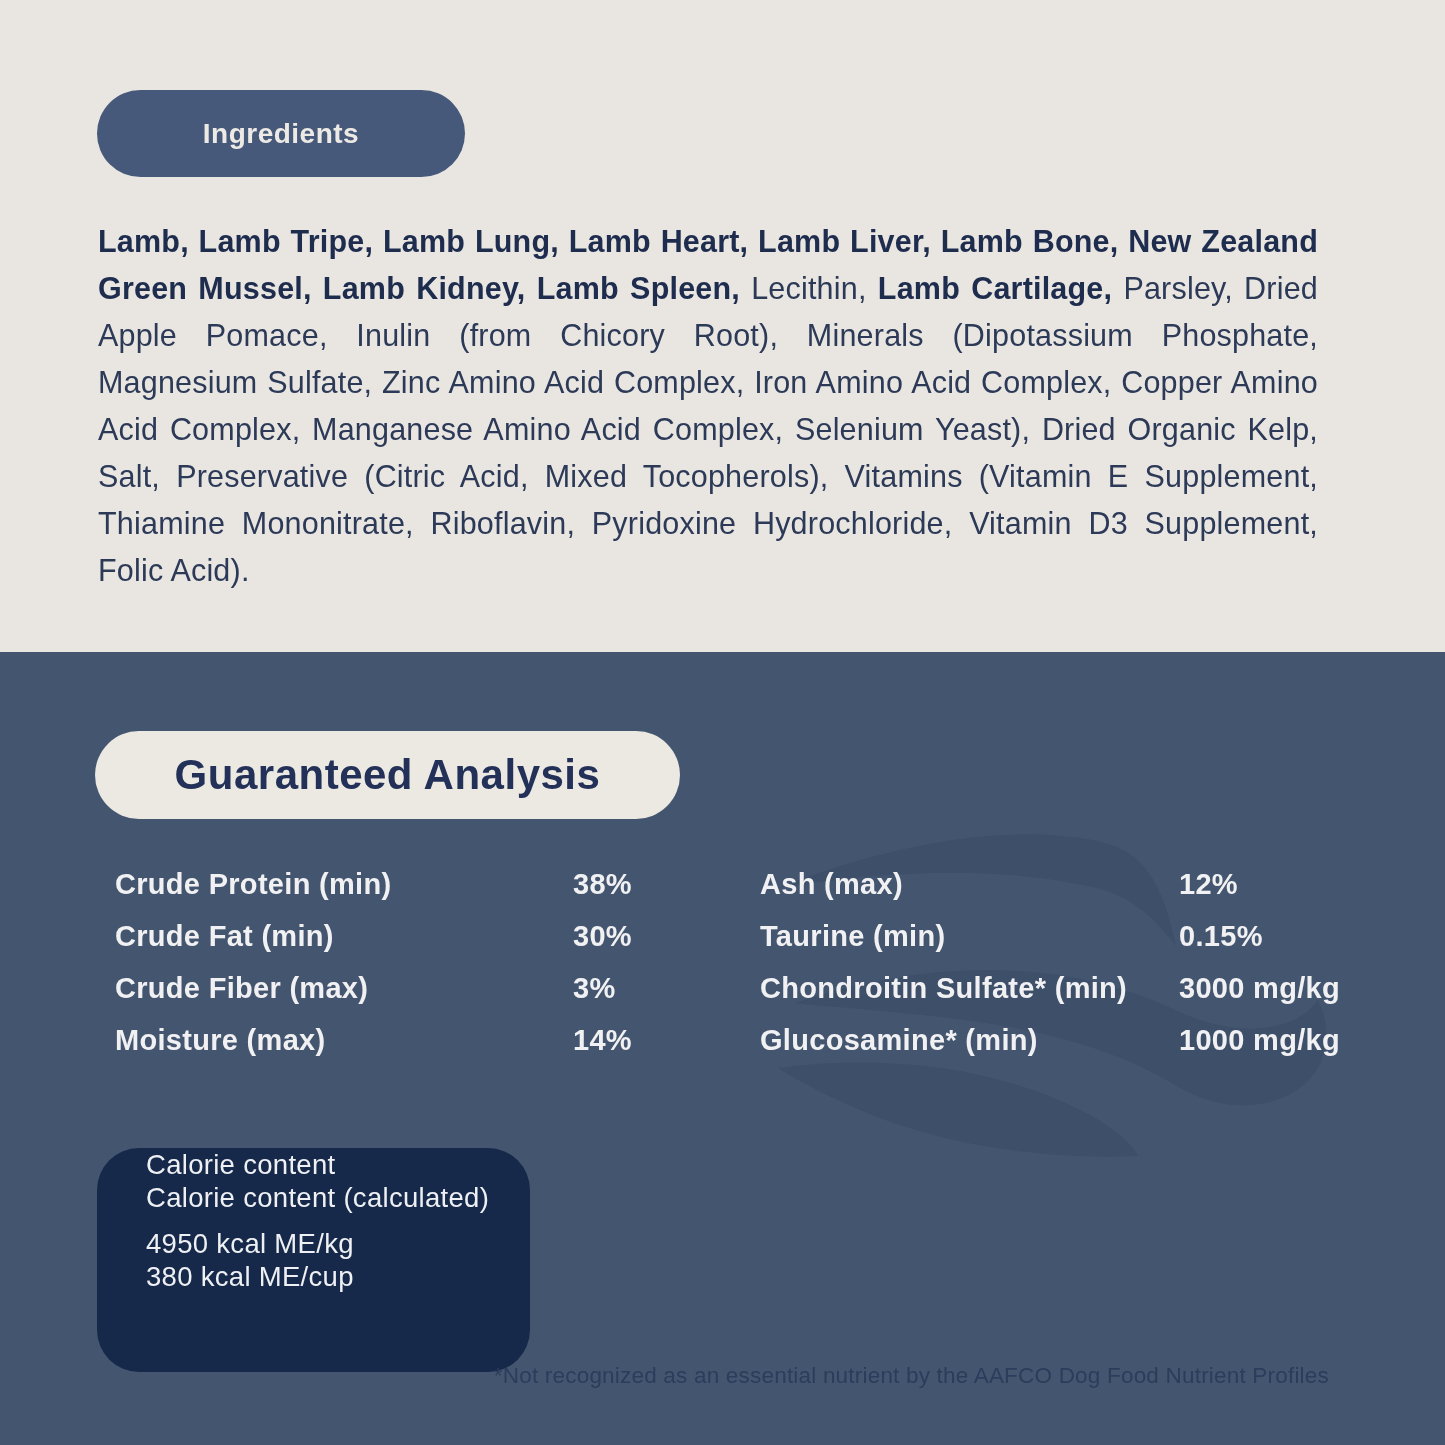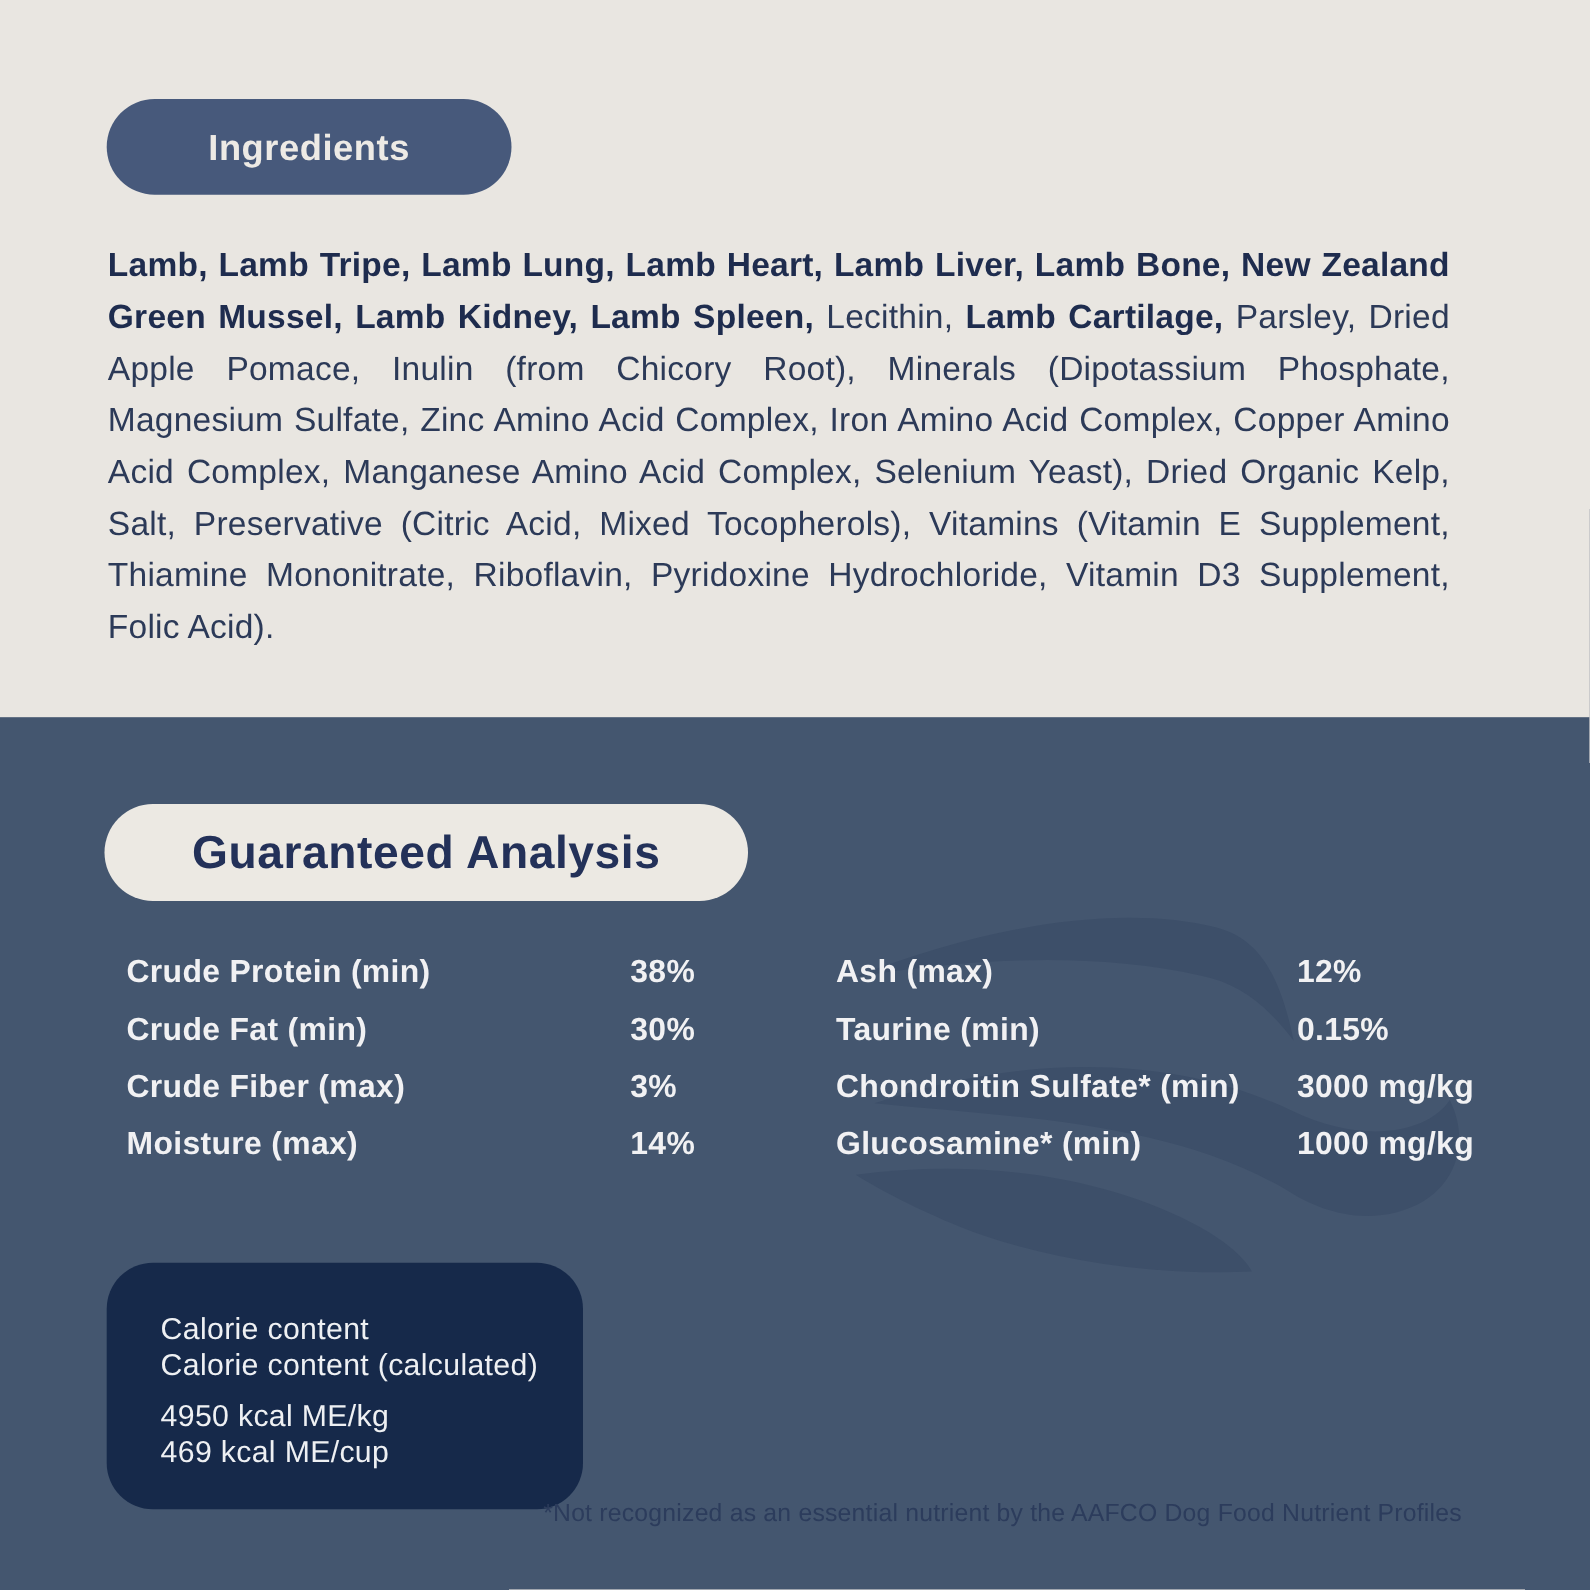--- a/index.html
+++ b/index.html
@@ -35,21 +35,21 @@
     justify-content: center;
     border-radius: 48px;
     font-weight: 700;
     letter-spacing: 0.5px;
   }
   .ingredients-pill {
     left: 97px; top: 90px;
     width: 368px; height: 87px;
     background: #47597b;
     color: #edeae5;
-    font-size: 33px;
+    font-size: 28px;
   }
   .ga-pill {
     left: 95px; top: 79px;   
     width: 585px; height: 88px;
     background: #ece9e3;
     color: #233159;
     font-size: 42px;
   }
   
   .ingredients-text {
@@ -104,21 +104,21 @@
     z-index: 2;
     color: #eef0f3;
   }
   .calorie-box p {
     margin: 0;
     padding-left: 49px;
     font-size: 27.5px;
     line-height: 33px;
     letter-spacing: 0.3px;
   }
-  .calorie-heading { padding-top: 43px; }
+  .calorie-heading { }
   .calorie-values  { padding-top: 13px; }
   
   .footnote {
     position: absolute;
     right: 100px; top: 695px;  
     margin: 16px;
     font-size: 22.5px;
     line-height: 26px;
     color: #2c3c5c;
     letter-spacing: 0.2px;
@@ -205,20 +205,20 @@
       </div>
     </div>
 
     <div class="calorie-box">
       <p class="calorie-heading">
         <span>Calorie content</span><br>
         <span>Calorie content (calculated)</span>
       </p>
       <p class="calorie-values">
         <span>4950 kcal ME/kg</span><br>
-        <span>469 kcal ME/cup</span>
+        <span>380 kcal ME/cup</span>
       </p>
     </div>
 
     <p class="footnote">*Not recognized as an essential nutrient by the AAFCO Dog Food Nutrient Profiles</p>
 
   </section>
 </div>
 
 </body></html>

